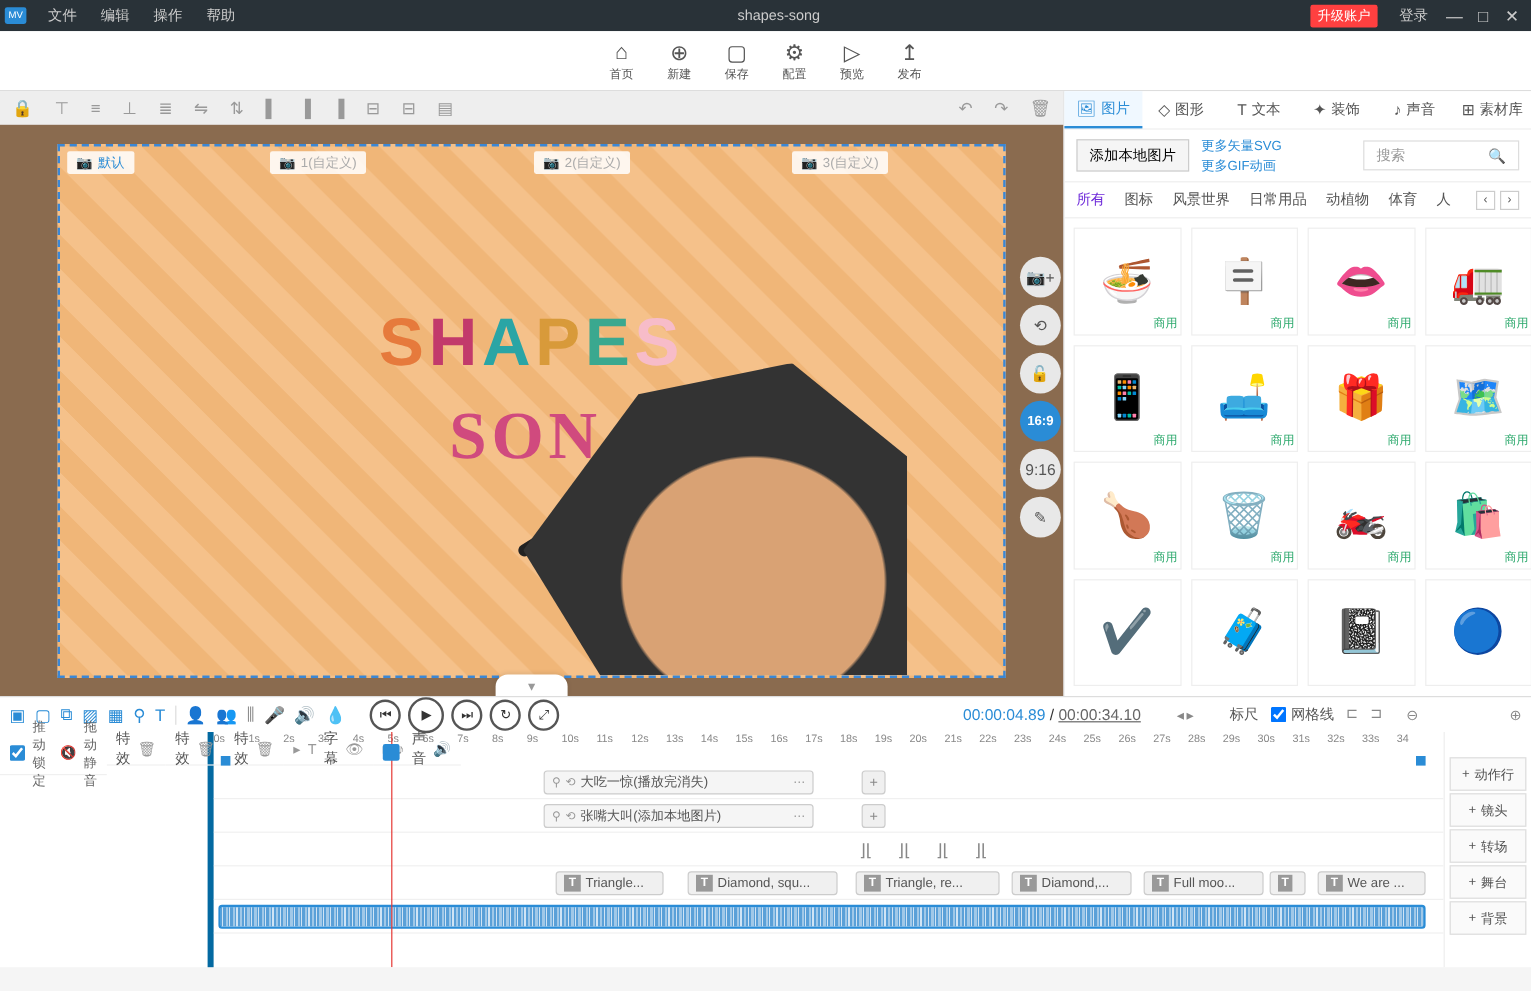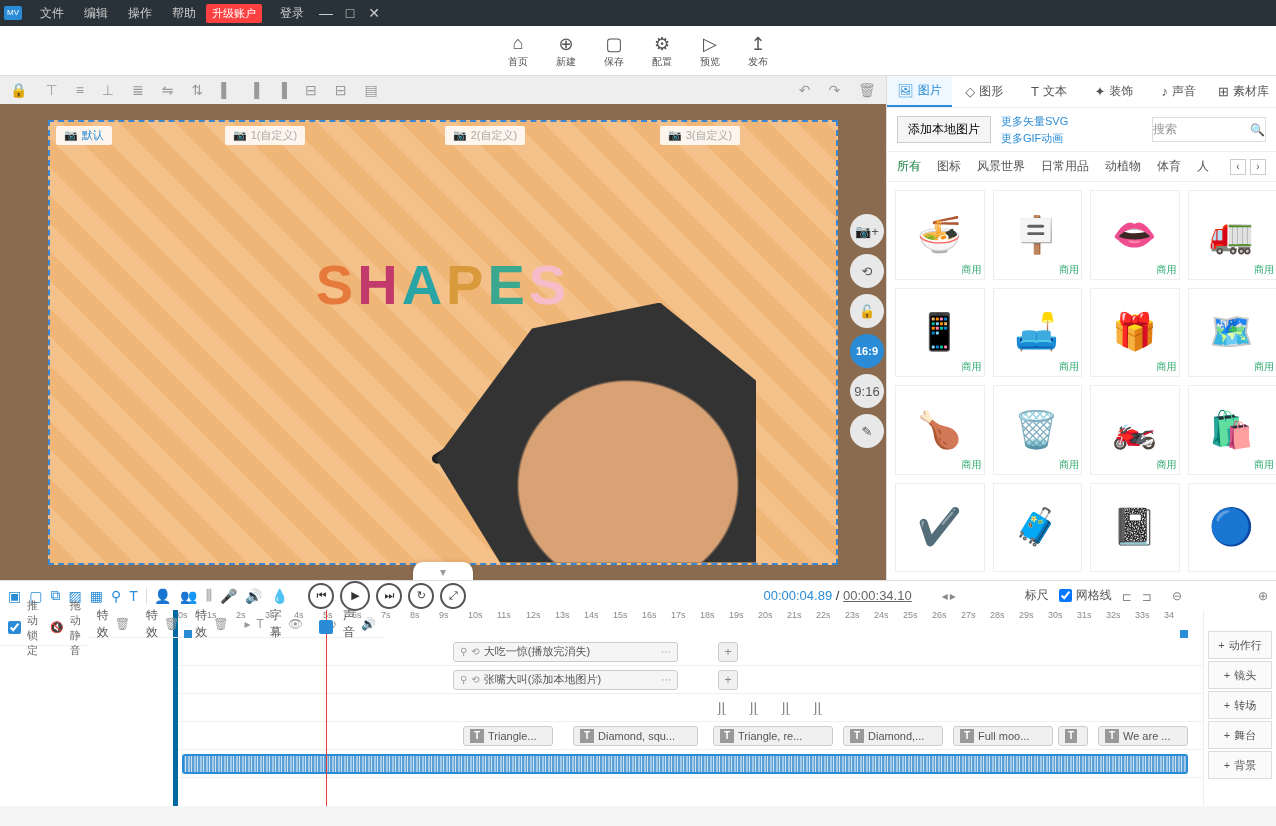--- a/index.html
+++ b/index.html
@@ -39,41 +39,41 @@
 .collapse-handle { position: absolute; left: 50%; bottom: -2px; transform: translateX(-50%); width: 60px; height: 20px; background: #fff; border-radius: 10px 10px 0 0; display: flex; align-items: center; justify-content: center; color: #999; cursor: pointer; box-shadow: 0 -1px 4px rgba(0,0,0,0.1); }
 .right-panel { width: 390px; background: #fff; border-left: 1px solid #ddd; display: flex; flex-direction: column; }
 .rp-tabs { height: 32px; display: flex; border-bottom: 1px solid #eee; font-size: 12px; }
 .rp-tabs .tab { flex: 1; display: flex; align-items: center; justify-content: center; gap: 4px; cursor: pointer; color: #555; }
 .rp-tabs .tab.active { color: #2a8cd6; background: #f0f8ff; border-bottom: 2px solid #2a8cd6; }
 .rp-tabs .tab .ic { font-size: 13px; }
 .rp-actions { height: 44px; display: flex; align-items: center; padding: 0 10px; gap: 10px; border-bottom: 1px solid #eee; }
 .rp-actions .add-btn { background: #f5f5f5; border: 1px solid #ccc; padding: 4px 10px; cursor: pointer; font-size: 12px; }
 .rp-actions .links { display: flex; flex-direction: column; font-size: 11px; gap: 2px; }
 .rp-actions .links a { color: #2a8cd6; text-decoration: none; cursor: pointer; }
-.rp-search { margin-left: auto; border: 1px solid #ddd; padding: 3px 0; width: 114px; font-size: 12px; color: #999; display: flex; align-items: center; justify-content: space-between; }
+.rp-search { margin-left: auto; border: 1px solid #ddd; padding: 3px 10px; width: 130px; font-size: 12px; color: #999; display: flex; align-items: center; justify-content: space-between; }
 .rp-cats { height: 30px; display: flex; align-items: center; padding: 0 10px; gap: 16px; font-size: 12px; color: #555; border-bottom: 1px solid #eee; position: relative; }
 .rp-cats .cat { cursor: pointer; }
-.rp-cats .cat.active { color: #15803d; }
+.rp-cats .cat.active { color: #6d28d9; }
 .rp-cats .nav { margin-left: auto; display: flex; gap: 4px; }
 .rp-cats .nav span { width: 16px; height: 16px; border: 1px solid #ccc; display: flex; align-items: center; justify-content: center; cursor: pointer; font-size: 10px; }
 .rp-grid { flex: 1; overflow-y: auto; padding: 8px; display: grid; grid-template-columns: repeat(4, 1fr); gap: 8px; }
 .rp-item { aspect-ratio: 1; border: 1px solid #eee; position: relative; display: flex; align-items: center; justify-content: center; font-size: 36px; cursor: pointer; background: #fff; }
 .rp-item .tag { position: absolute; bottom: 2px; right: 2px; font-size: 10px; color: #2aa86b; }
 .timeline-ctrl { height: 30px; background: #fff; border-top: 1px solid #ddd; display: flex; align-items: center; padding: 0 8px; gap: 10px; }
 .timeline-ctrl .left-tools { display: flex; gap: 8px; color: #2a8cd6; font-size: 14px; align-items: center; }
 .timeline-ctrl .left-tools span { cursor: pointer; }
 .timeline-ctrl .left-tools .divider { width: 1px; height: 16px; background: #ddd; }
 .timeline-ctrl .play-tools { display: flex; gap: 6px; align-items: center; margin-left: 10px; }
 .timeline-ctrl .play-tools .pbtn { width: 26px; height: 26px; border: 2px solid #555; border-radius: 50%; display: flex; align-items: center; justify-content: center; cursor: pointer; font-size: 11px; }
 .timeline-ctrl .play-tools .pbtn.big { width: 30px; height: 30px; }
 .timeline-ctrl .time-display { margin-left: auto; font-size: 13px; }
 .timeline-ctrl .time-display .cur { color: #2a8cd6; font-weight: normal; }
 .timeline-ctrl .time-display .tot { color: #666; text-decoration: underline; }
 .timeline-ctrl .arrows { display: flex; gap: 2px; color: #888; cursor: pointer; margin: 0 20px; }
-.timeline-ctrl .ruler-sec { display: flex; align-items: flex-end; gap: 10px; font-size: 12px; color: #555; margin-left: 39px; }
+.timeline-ctrl .ruler-sec { display: flex; align-items: flex-start; gap: 10px; font-size: 12px; color: #555; }
 .timeline-ctrl .cb { display: flex; align-items: center; gap: 4px; }
 .timeline-ctrl .zoom { display: flex; gap: 8px; color: #888; margin-left: 10px; }
 .timeline-area { height: 196px; background: #fff; display: flex; }
 .tl-left { width: 178px; border-right: 5px solid #0369a1; display: flex; }
 .tl-left .tl-row { height: 28px; display: flex; align-items: center; padding: 0 8px; border-bottom: 1px solid #f0f0f0; font-size: 12px; color: #555; gap: 6px; }
 .tl-left .tl-header { font-size: 11px; color: #666; justify-content: flex-start; }
 .tl-left .tl-header input[type=checkbox] { accent-color: #2a8cd6; }
 .tl-left .tl-row .label { flex: 1; text-align: center; }
 .tl-left .tl-row .ic { color: #999; cursor: pointer; }
 .tl-right { flex: 1; position: relative; display: flex; flex-direction: column; overflow: hidden; }
@@ -95,20 +95,21 @@
 </style>
 </head>
 <body>
 
 <div class="titlebar">
   <div class="logo">MV</div>
   <div class="menu-item">文件</div>
   <div class="menu-item">编辑</div>
   <div class="menu-item">操作</div>
   <div class="menu-item">帮助</div>
+  <div class="title">shapes-song</div>
   <div class="upgrade">升级账户</div>
   <div class="menu-item">登录</div>
   <div class="win-ctrl">—</div>
   <div class="win-ctrl">□</div>
   <div class="win-ctrl">✕</div>
 </div>
 
 <div class="main-toolbar">
   <div class="tb-item">
       <div class="icon">⌂</div>
@@ -158,20 +159,21 @@
       <span>↷</span>
       <span>🗑</span>
     </div>
     <div class="canvas-wrap">
       <div class="canvas-stage">
         <div class="camera-tab" style="left:6px">📷 <span>默认</span></div>
         <div class="camera-tab inactive" style="left:175px">📷 <span>1(自定义)</span></div>
         <div class="camera-tab inactive" style="left:395px">📷 <span>2(自定义)</span></div>
         <div class="camera-tab inactive" style="left:610px">📷 <span>3(自定义)</span></div>
         <div class="shapes-text"><span class="c1">S</span><span class="c2">H</span><span class="c3">A</span><span class="c4">P</span><span class="c5">E</span><span class="c6">S</span></div>
+        <div class="song-text">SON</div>
         <div class="pen"></div>
         <div class="hand"></div>
       </div>
       <div class="side-tools">
         <div class="btn">📷+</div>
         <div class="btn">⟲</div>
         <div class="btn">🔓</div>
         <div class="btn active">16:9</div>
         <div class="btn">9:16</div>
         <div class="btn">✎</div>

